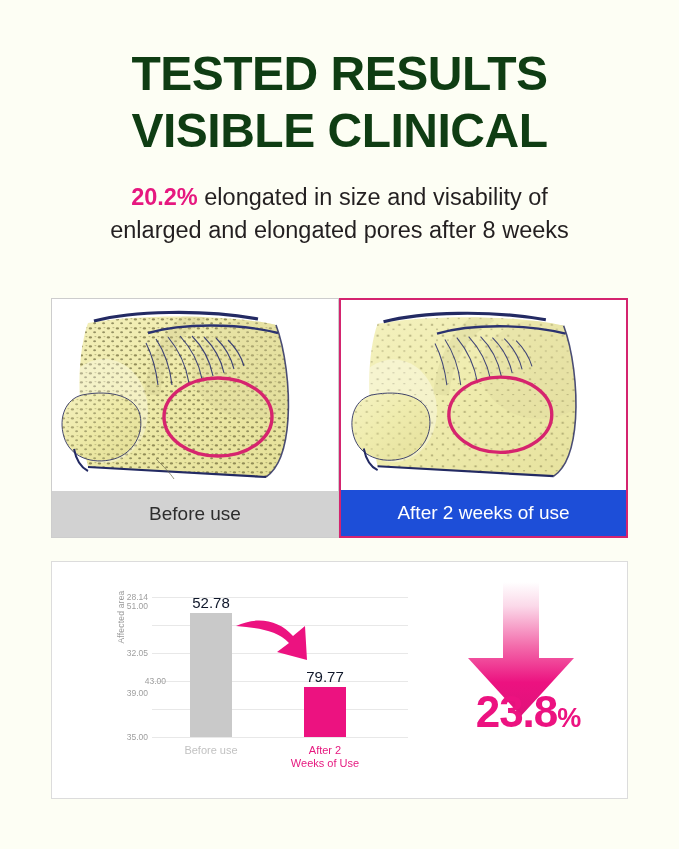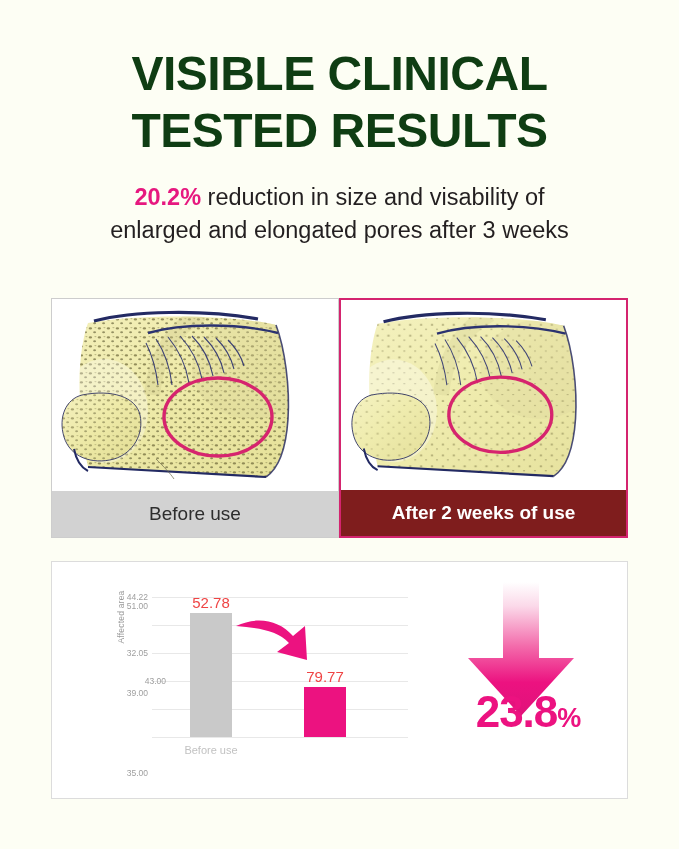--- a/index.html
+++ b/index.html
@@ -79,23 +79,23 @@
     line-height: 46px;
     text-align: center;
     font-size: 19px;
     flex: 0 0 auto;
   }
   .caption-before {
     background: #d2d2d2;
     color: #2d2d2d;
   }
   .caption-after {
-    background: #7f1d1d;
+    background: #1d4ed8;
     color: #ffffff;
-    font-weight: bold;
+    font-weight: normal;
   }
 
   
   .chart-card {
     position: absolute;
     left: 51px;
     top: 561px;
     width: 577px;
     height: 238px;
     box-sizing: border-box;
@@ -139,21 +139,21 @@
   .bar {
     position: absolute;
     bottom: 0;
   }
   .bar-before { background: #c9c9c9; }
   .bar-after  { background: #ec1280; }
 
   .bar-value {
     position: absolute;
     font-size: 15px;
-    color: #ef4444;
+    color: #0f172a;
     text-align: center;
     white-space: nowrap;
   }
   .bar-label {
     position: absolute;
     font-size: 11px;
     text-align: center;
     white-space: nowrap;
     line-height: 1.2;
   }
@@ -190,27 +190,27 @@
   }
   .big-pct .sym {
     font-size: 27px;
     vertical-align: baseline;
   }
 </style>
 </head>
 <body>
 
 <h1 class="headline">
+  <span class="hl-line">TESTED RESULTS</span>
   <span class="hl-line">VISIBLE CLINICAL</span>
-  <span class="hl-line">TESTED RESULTS</span>
 </h1>
 
 <p class="subhead">
-  <span class="pct">20.2%</span><span> reduction in size and visability of</span><br>
-  <span>enlarged and elongated pores after 3 weeks</span>
+  <span class="pct">20.2%</span><span> elongated in size and visability of</span><br>
+  <span>enlarged and elongated pores after 8 weeks</span>
 </p>
 
 <div class="compare">
 
   <div class="panel panel-before">
     <div class="scan">
       <svg width="286" height="192" viewBox="0 0 286 192" xmlns="http://www.w3.org/2000/svg" aria-hidden="true">
         <defs>
           <pattern id="poresA" width="9" height="9" patternUnits="userSpaceOnUse">
             <rect width="9" height="9" fill="none"></rect>
@@ -333,35 +333,39 @@
 
   <div class="y-axis-title">Affected area</div>
 
   <div class="gridline" style="top:597px;"></div>
   <div class="gridline" style="top:625px;"></div>
   <div class="gridline" style="top:653px;"></div>
   <div class="gridline" style="top:681px;"></div>
   <div class="gridline" style="top:709px;"></div>
   <div class="gridline" style="top:737px;"></div>
 
-  <div class="ytick" style="left:104px; top:592px;">44.22</div>
+  <div class="ytick" style="left:104px; top:592px;">28.14</div>
   <div class="ytick" style="left:104px; top:601px;">51.00</div>
   <div class="ytick" style="left:104px; top:648px;">32.05</div>
   <div class="ytick" style="left:122px; top:676px;">43.00</div>
   <div class="ytick" style="left:104px; top:688px;">39.00</div>
-  <div class="ytick" style="left:104px; top:768px;">35.00</div>
+  <div class="ytick" style="left:104px; top:732px;">35.00</div>
 
   <div class="bar bar-before" style="left:190px; top:613px; width:42px; height:124px;"></div>
   <div class="bar bar-after" style="left:304px; top:687px; width:42px; height:50px;"></div>
 
   <div class="bar-value" style="left:176px; top:594px; width:70px;">52.78</div>
   <div class="bar-value" style="left:290px; top:668px; width:70px;">79.77</div>
 
   <div class="bar-label label-before" style="left:166px; top:744px; width:90px;">
     <span>Before use</span>
+  </div>
+  <div class="bar-label label-after" style="left:280px; top:744px; width:90px;">
+    <span>After 2</span><br>
+    <span>Weeks of Use</span>
   </div>
 
   <div class="curve-arrow">
     <svg width="90" height="62" viewBox="0 0 90 62" xmlns="http://www.w3.org/2000/svg" aria-hidden="true">
       <path d="M3 14 C24 4 46 8 60 24 L72 14 L74 48 L44 40 L56 31 C44 18 24 16 3 14 Z" fill="#ec1280"></path>
     </svg>
   </div>
 
   <div class="big-arrow">
     <svg width="118" height="136" viewBox="0 0 118 136" xmlns="http://www.w3.org/2000/svg" aria-hidden="true">

